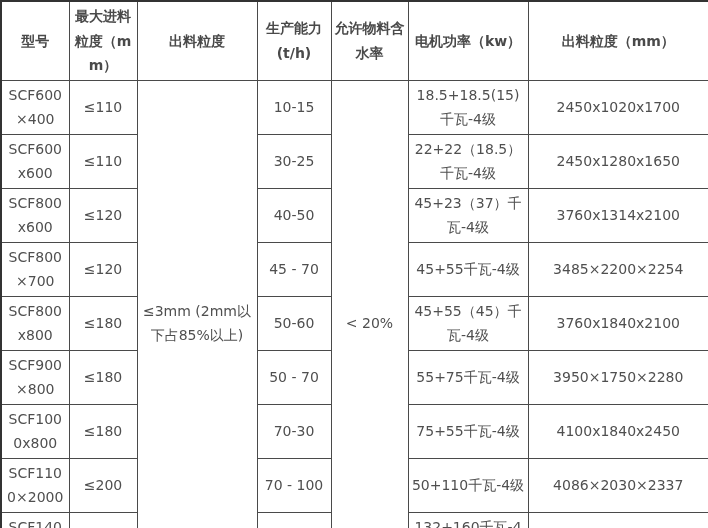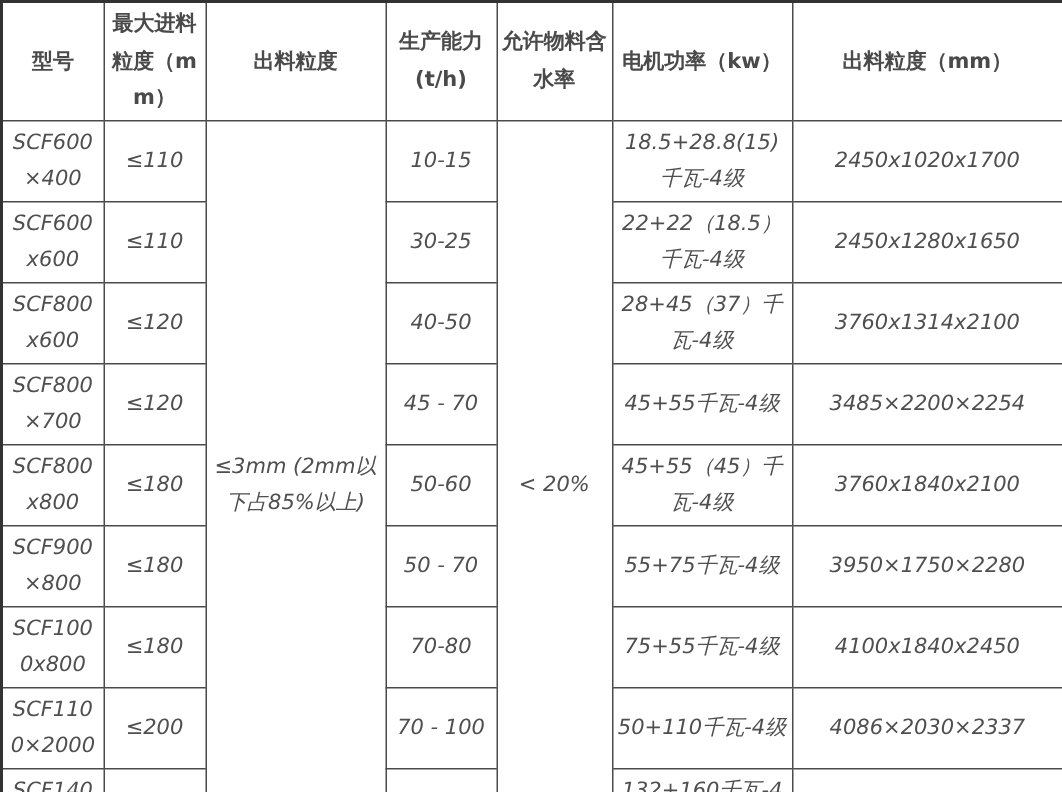--- a/index.html
+++ b/index.html
@@ -22,21 +22,21 @@
     text-align: center;
     vertical-align: middle;
     padding: 2px 3px;
     font-size: 14px;
     line-height: 1.75;
     color: #4f4f4f;
     word-break: break-all;
     overflow: hidden;
   }
   thead tr { height: 74px; }
-  tbody tr { height: 49px; font-style: italic; }
+  tbody tr { height: 49px; }
   th { font-weight: bold; color: #4a4a4a; }
 </style>
 </head>
 <body>
 
 <table class="spec-table">
   <colgroup>
     <col style="width:68px">
       <col style="width:68px">
       <col style="width:120px">
@@ -56,35 +56,35 @@
       <th>出料粒度（mm）</th>
     </tr>
   </thead>
   <tbody>
     <tr>
       <td>SCF600×400</td>
       <td>≤110</td>
       <td rowspan="9">≤3mm (2mm以下占85%以上)</td>
       <td>10-15</td>
       <td rowspan="9">&lt; 20%</td>
-      <td>18.5+28.8(15)千瓦-4级</td>
+      <td>18.5+18.5(15)千瓦-4级</td>
       <td>2450x1020x1700</td>
     </tr>
     <tr>
       <td>SCF600x600</td>
       <td>≤110</td>
       <td>30-25</td>
       <td>22+22（18.5）千瓦-4级</td>
       <td>2450x1280x1650</td>
     </tr>
     <tr>
       <td>SCF800x600</td>
       <td>≤120</td>
       <td>40-50</td>
-      <td>28+45（37）千瓦-4级</td>
+      <td>45+23（37）千瓦-4级</td>
       <td>3760x1314x2100</td>
     </tr>
     <tr>
       <td>SCF800×700</td>
       <td>≤120</td>
       <td>45 - 70</td>
       <td>45+55千瓦-4级</td>
       <td>3485×2200×2254</td>
     </tr>
     <tr>
@@ -97,21 +97,21 @@
     <tr>
       <td>SCF900×800</td>
       <td>≤180</td>
       <td>50 - 70</td>
       <td>55+75千瓦-4级</td>
       <td>3950×1750×2280</td>
     </tr>
     <tr>
       <td>SCF1000x800</td>
       <td>≤180</td>
-      <td>70-80</td>
+      <td>70-30</td>
       <td>75+55千瓦-4级</td>
       <td>4100x1840x2450</td>
     </tr>
     <tr>
       <td>SCF1100×2000</td>
       <td>≤200</td>
       <td>70 - 100</td>
       <td>50+110千瓦-4级</td>
       <td>4086×2030×2337</td>
     </tr>

